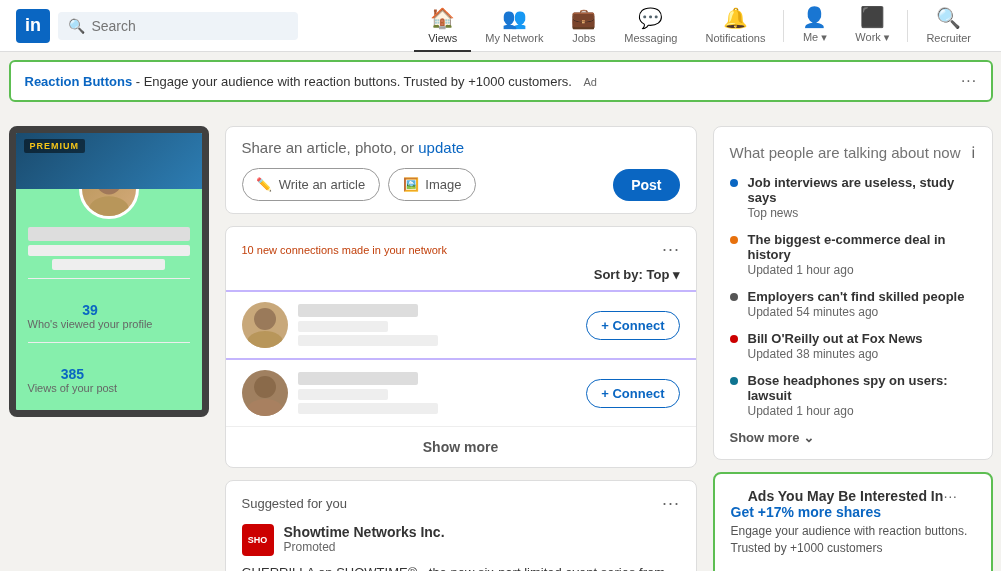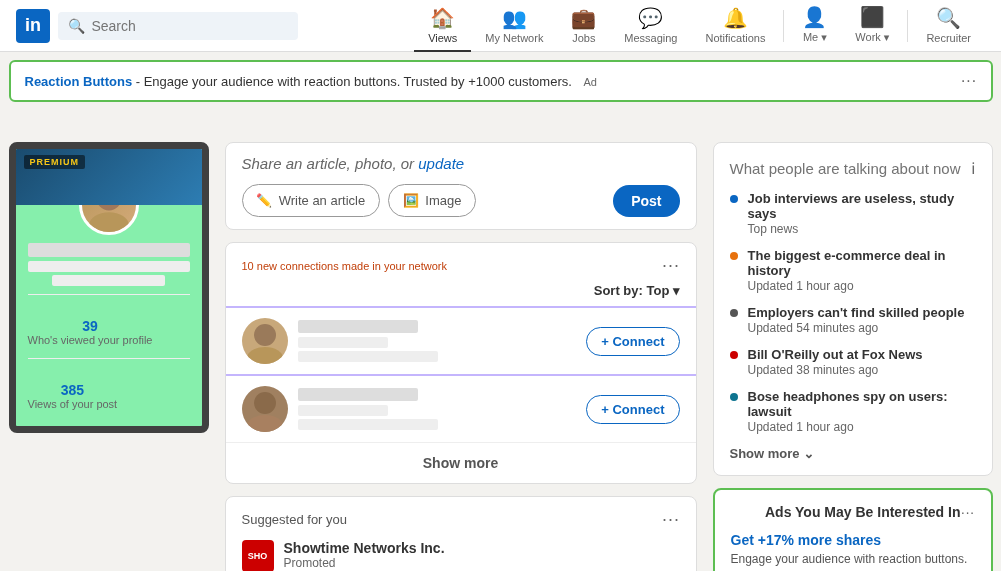--- a/index.html
+++ b/index.html
@@ -29,29 +29,29 @@
     .profile-avatar { width: 60px; height: 60px; border-radius: 50%; border: 3px solid #fff; background: #c0a882; margin: -30px auto 0; display: block; overflow: hidden; display: flex; align-items: center; justify-content: center; color: #888; font-size: 24px; background: linear-gradient(135deg, #b8965a, #d4aa7a); }
     .profile-info { padding: 8px 12px 12px; text-align: center; }
     .profile-name { font-weight: 600; font-size: 13px; color: #333; margin-bottom: 4px; background: #ddd; height: 14px; border-radius: 2px; }
     .profile-title { font-size: 11px; color: #666; background: #eee; height: 11px; border-radius: 2px; margin-bottom: 3px; }
     .profile-divider { border: none; border-top: 1px solid #eee; margin: 8px 0; }
     .profile-stat { display: flex; justify-content: space-between; align-items: center; padding: 4px 0; margin-top: 19px; }
     .stat-value { font-size: 14px; font-weight: 700; color: #0a66c2; }
     .stat-desc { font-size: 11px; color: #666; text-align: right; }
 
     
-    .ad-banner { background: #fff; border: 2px solid #5dbe52; border-radius: 6px; padding: 10px 14px; margin-bottom: 24px; display: flex; align-items: center; justify-content: space-between; }
+    .ad-banner { background: #fff; border: 2px solid #5dbe52; border-radius: 6px; padding: 10px 14px; margin-bottom: 8px; display: flex; align-items: center; justify-content: space-between; }
     .ad-banner-text { font-size: 13px; }
     .ad-banner-text strong { color: #0a66c2; }
     .ad-label { font-size: 11px; color: #666; margin-left: 8px; }
     .ad-dots { color: #666; cursor: pointer; font-size: 16px; }
 
     
     .post-card { background: #fff; border: 1px solid #ddd; border-radius: 8px; padding: 12px 16px; margin-bottom: 12px; }
-    .share-prompt { font-size: 15px; color: #666; margin-bottom: 12px; font-style: italic; }
+    .share-prompt { font-size: 15px; color: #666; margin-bottom: 12px; }
     .share-prompt a { color: #0a66c2; text-decoration: none; }
     .share-actions { display: flex; gap: 8px; align-items: center; }
     .btn-write, .btn-image { display: flex; align-items: center; gap: 6px; padding: 8px 14px; border: 1px solid #999; border-radius: 20px; background: #fff; cursor: pointer; font-size: 13px; color: #555; }
     .btn-post { margin-left: auto; background: #0a66c2; color: #fff; border: none; border-radius: 20px; padding: 8px 18px; font-size: 14px; font-weight: 600; cursor: pointer; }
 
     
     .connections-card { background: #fff; border: 1px solid #ddd; border-radius: 8px; margin-bottom: 12px; overflow: hidden; }
     .connections-title { font-size: 11px; color: #c2410c; }
     .sort-label { font-size: 13px; color: #555; }
     .sort-label span { font-weight: 600; color: #333; }
@@ -85,21 +85,21 @@
     .trending-dot.orange { background: #e7710d; }
     .trending-dot.red { background: #cc0000; }
     .trending-dot.teal { background: #0e7490; }
     .trending-content { flex: 1; }
     .trending-topic { font-weight: 600; font-size: 13px; color: #333; cursor: pointer; }
     .trending-meta { font-size: 12px; color: #666; margin-top: 1px; }
     .show-more-right { display: flex; align-items: center; gap: 4px; color: #555; font-size: 13px; font-weight: 600; cursor: pointer; margin-top: 4px; }
 
     
     .ads-card { background: #fff; border: 2px solid #5dbe52; border-radius: 8px; padding: 14px 16px; }
-    .ads-header { display: flex; justify-content: flex-end; align-items: center; margin-bottom: 12px; }
+    .ads-header { display: flex; justify-content: center; align-items: center; }
     .ads-title { font-size: 14px; font-weight: 600; color: #333; }
     .ads-dots { color: #666; cursor: pointer; }
     .ad-item { margin-bottom: 14px; }
     .ad-main-link { color: #0a66c2; font-weight: 700; font-size: 14px; cursor: pointer; }
     .ad-main-desc { font-size: 12px; color: #555; margin-top: 3px; line-height: 1.4; }
     .ads-card-wrapper { position: relative; }
 
     .three-dots { color: #666; cursor: pointer; font-size: 18px; }
     .connections-header-row { display: flex; justify-content: space-between; align-items: center; padding: 12px 16px 6px; }
   </style>

